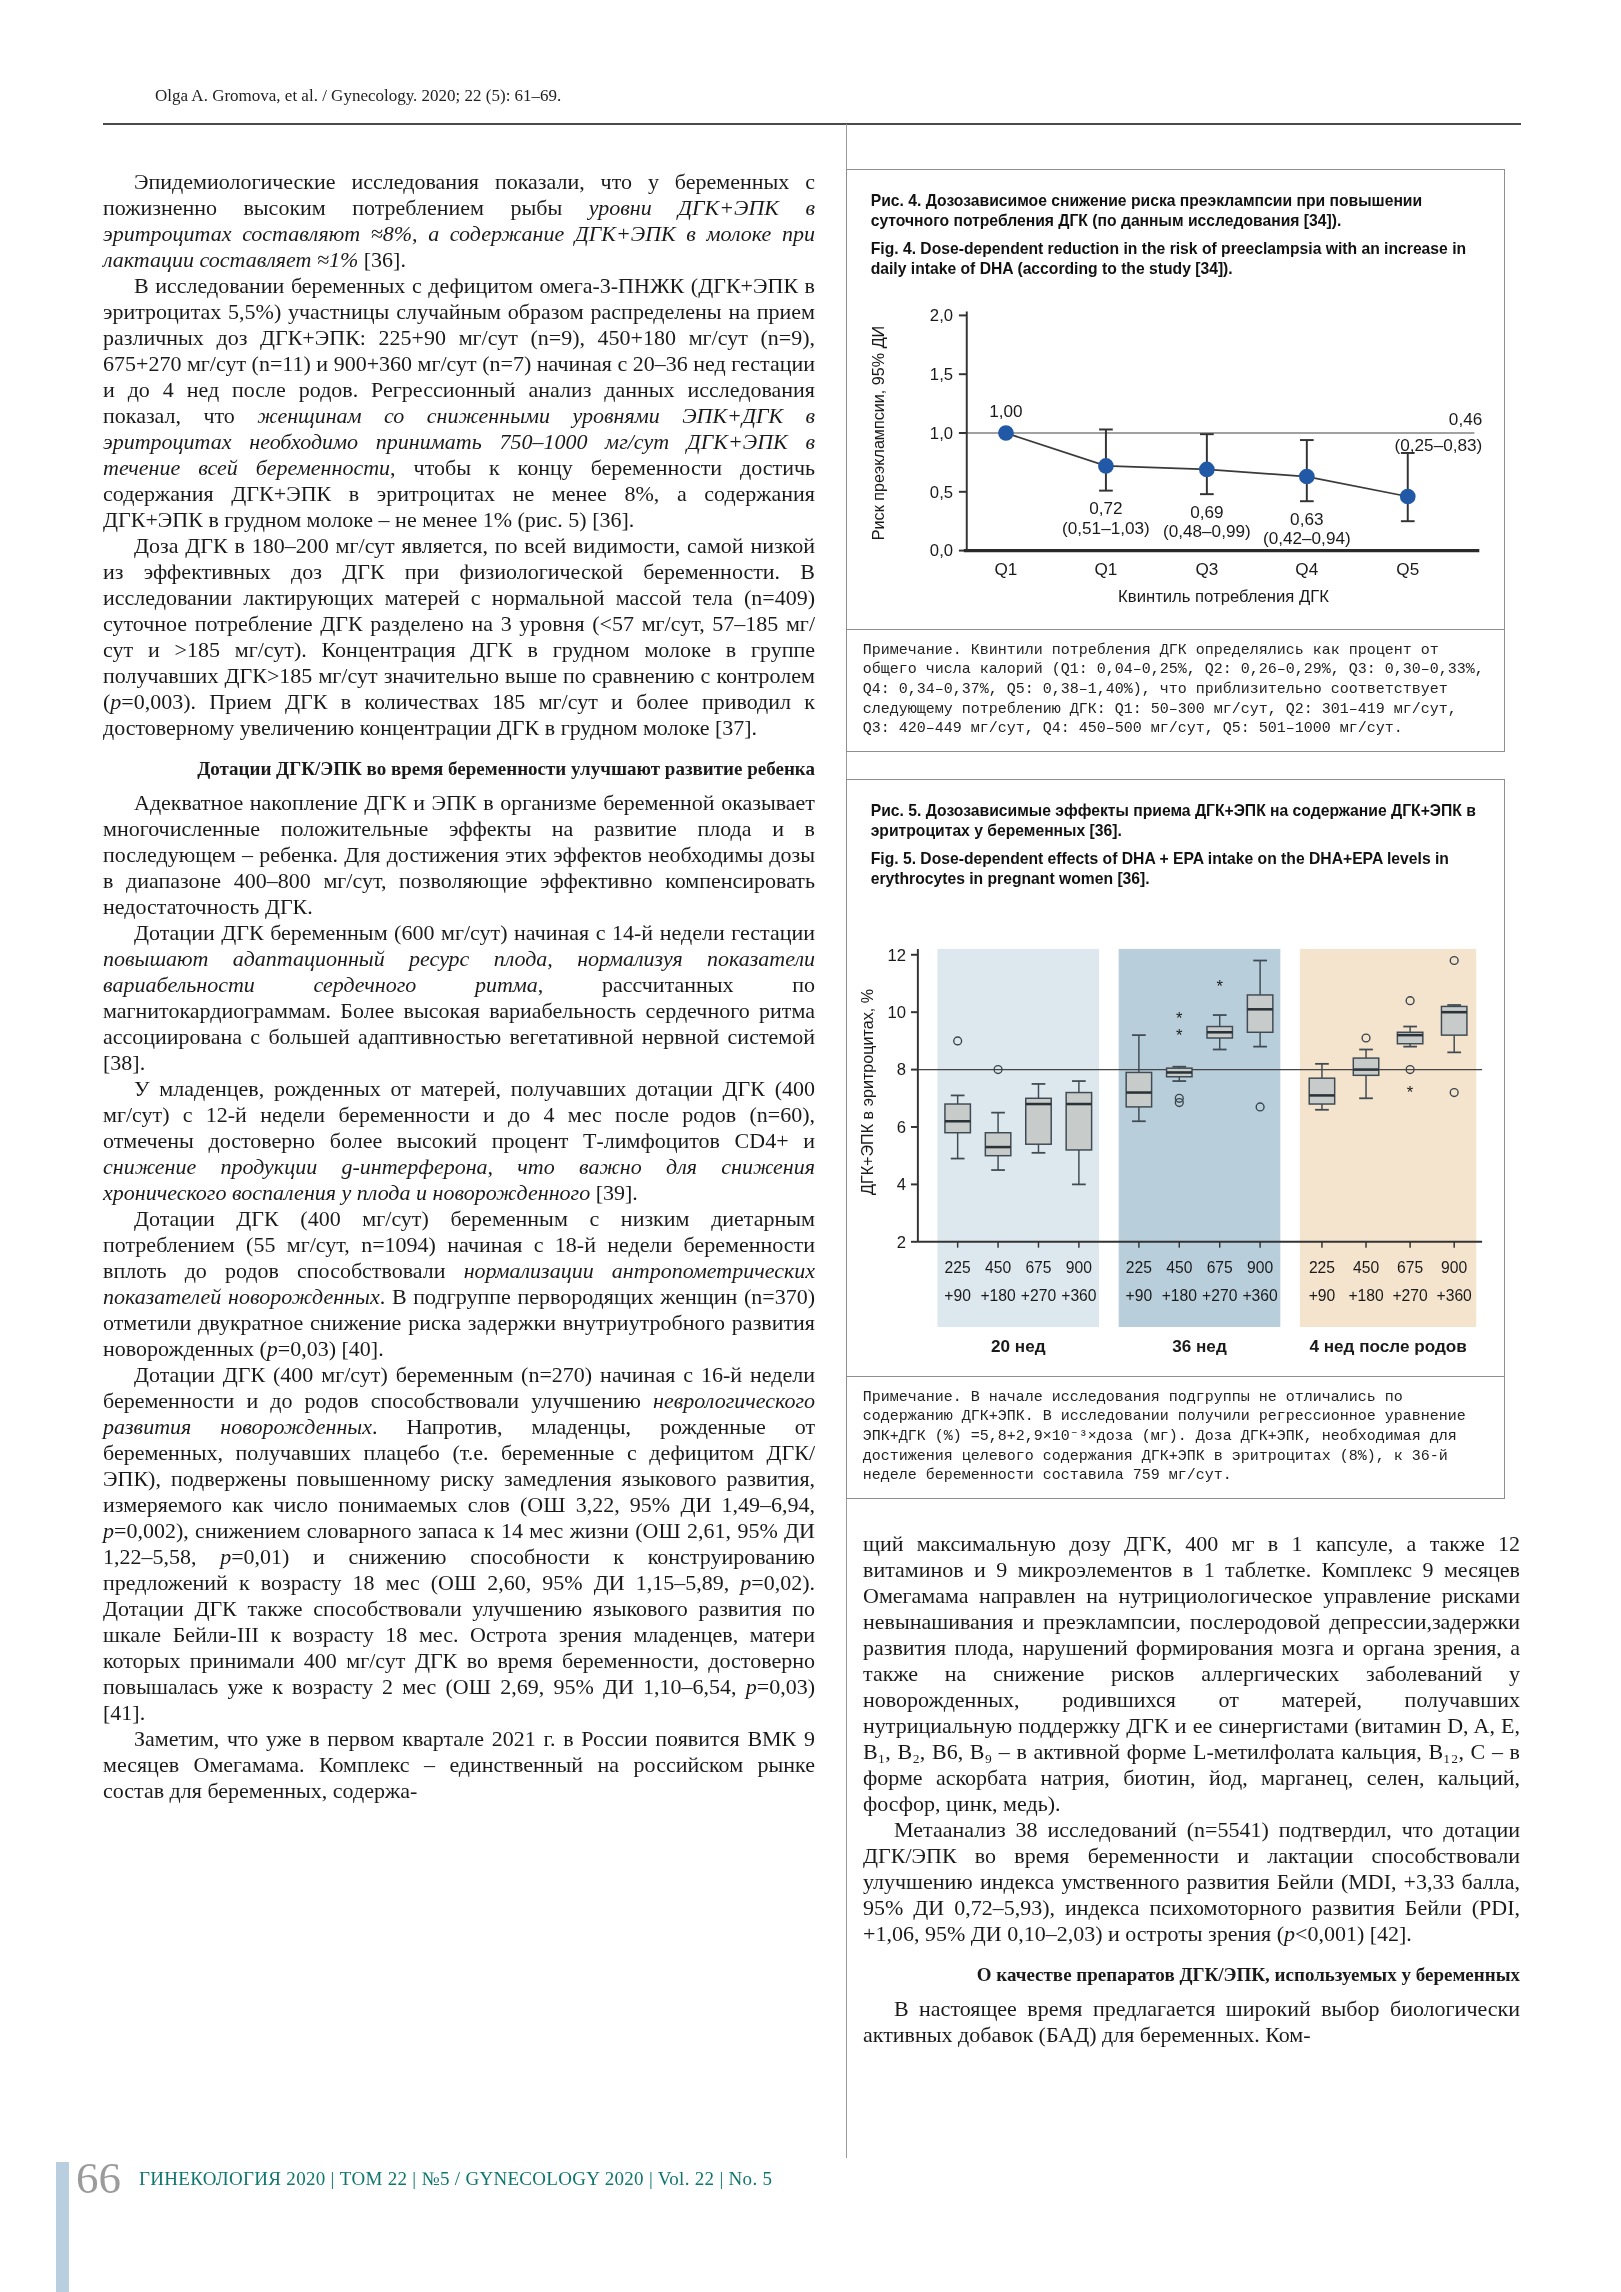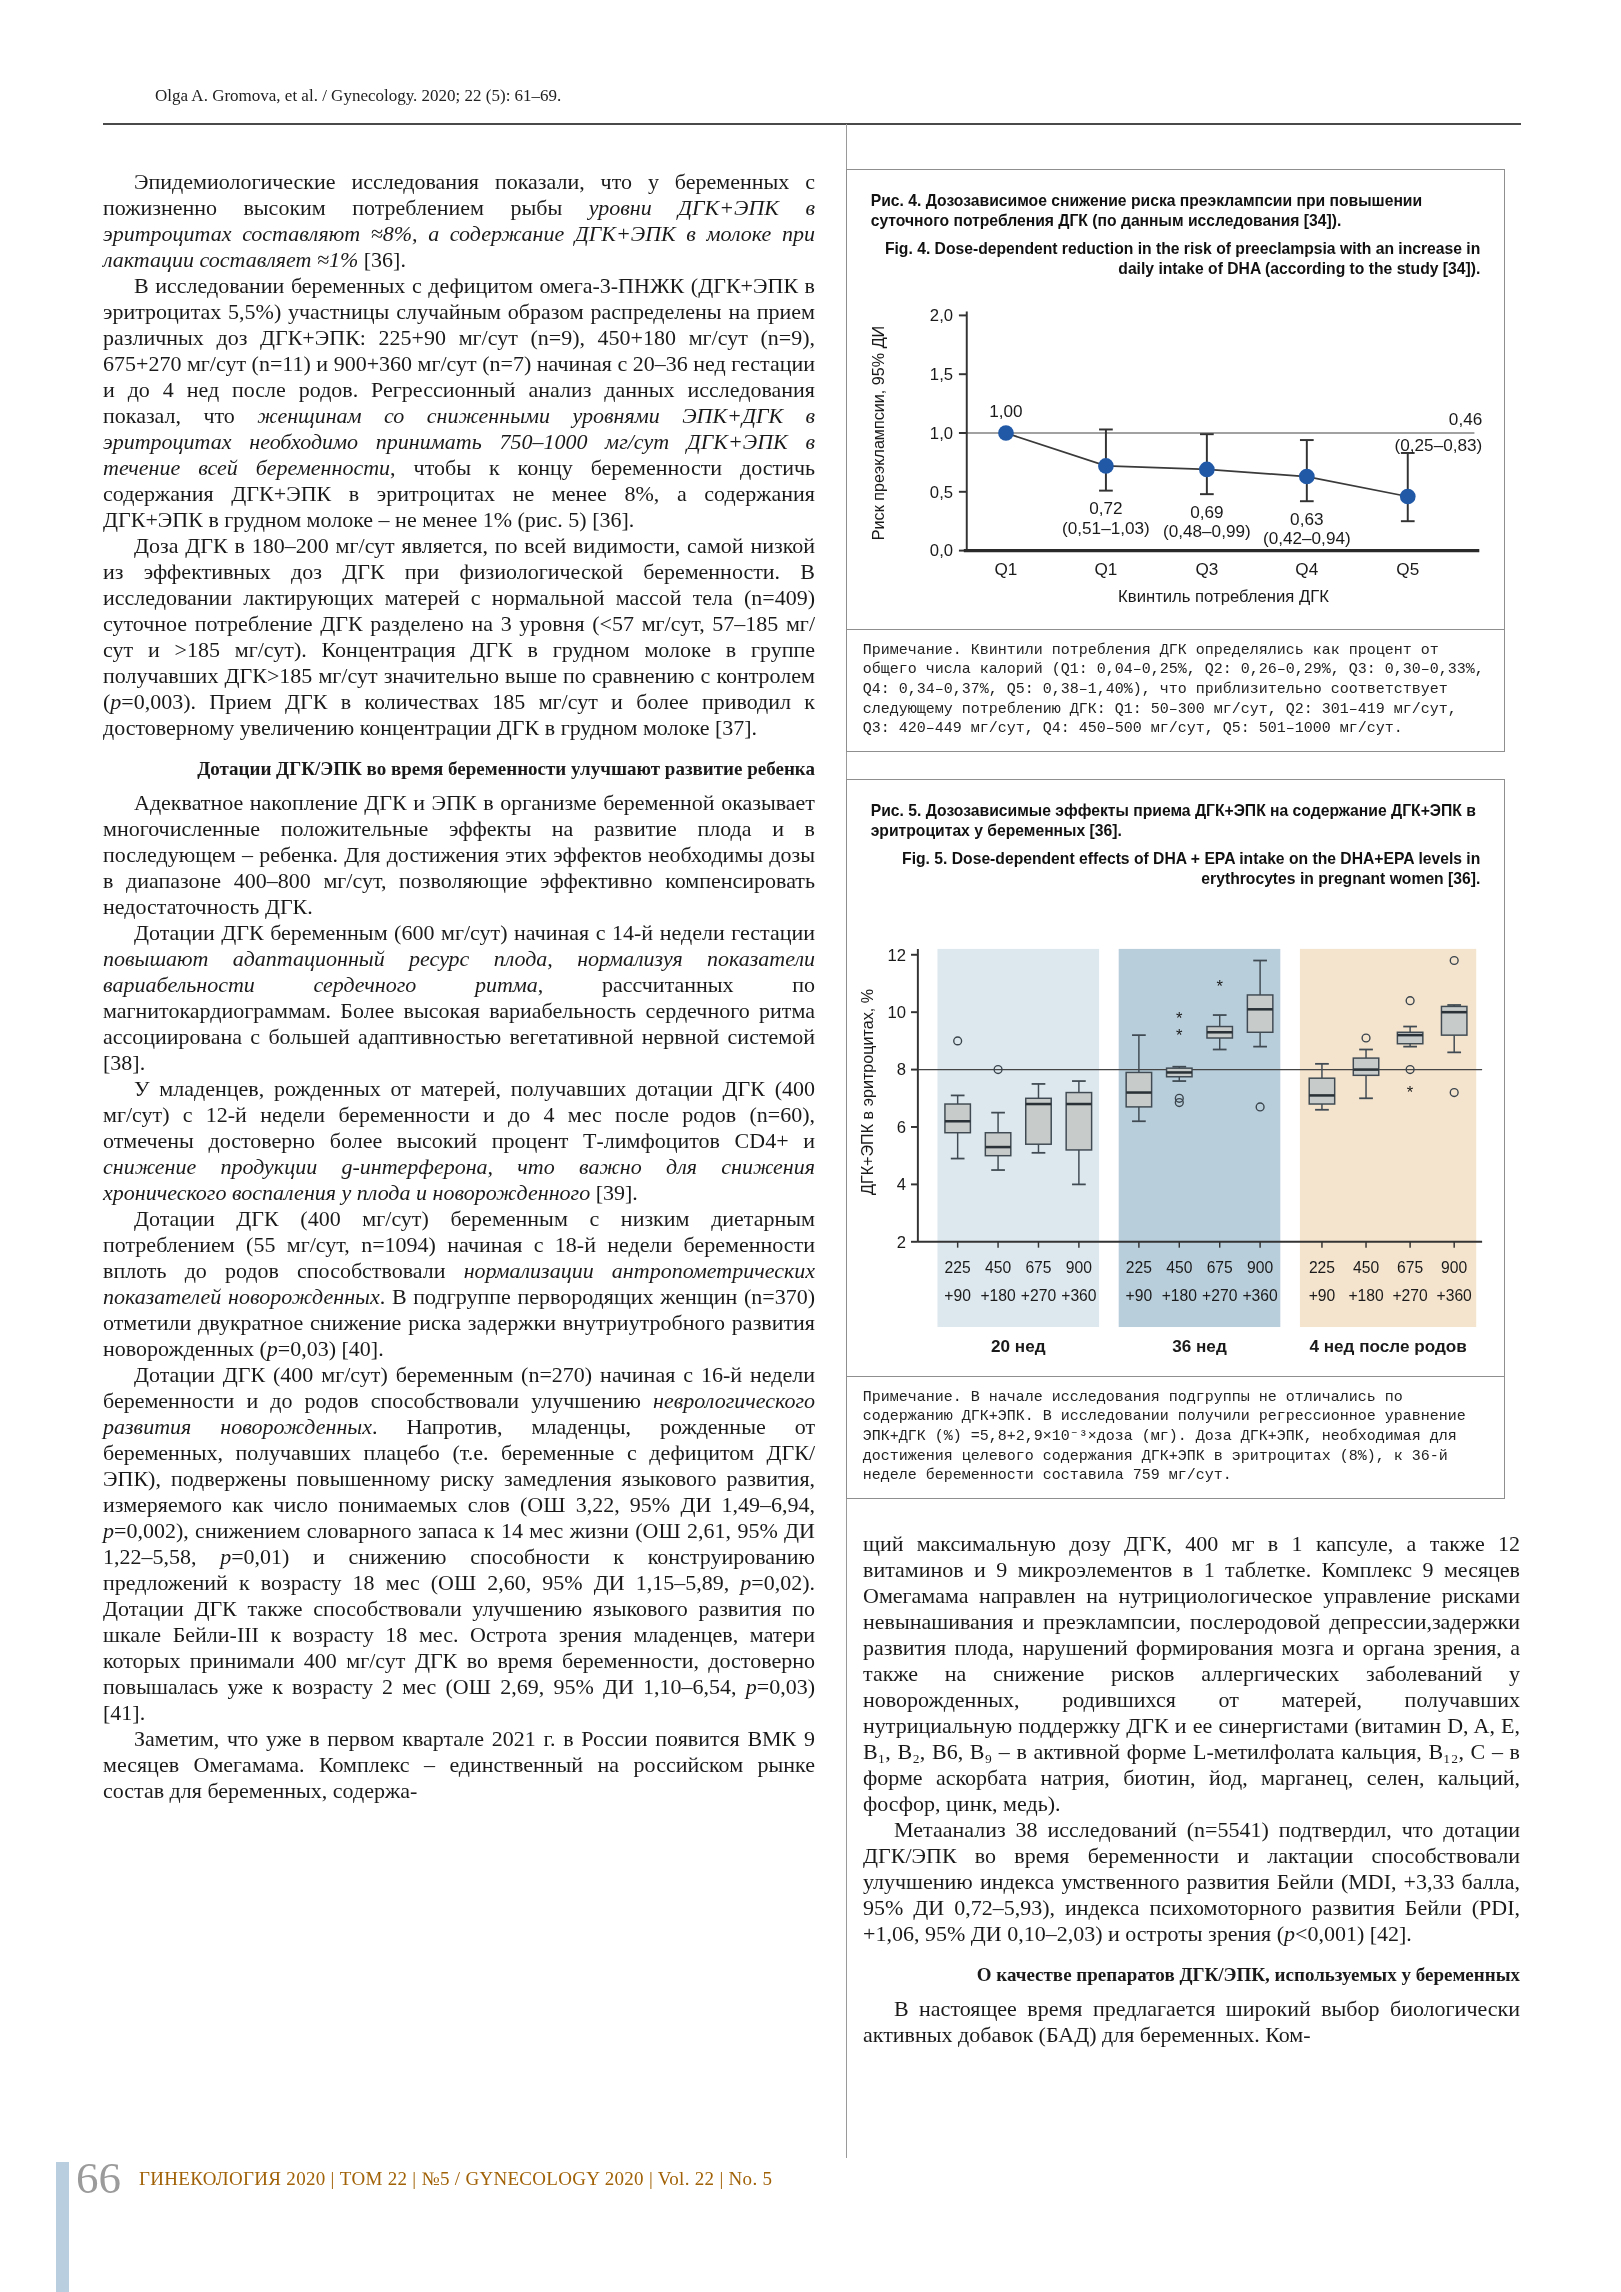--- a/index.html
+++ b/index.html
@@ -14,31 +14,31 @@
   .left-col p,.right-col p{margin:0;font-size:22px;line-height:26px;text-align:justify;text-indent:31px;}
   .left-col p.cont,.right-col p.cont{text-indent:0;}
   .left-col h2,.right-col h2{margin:13.7px 0 7.8px;font-size:19px;line-height:27.4px;font-weight:bold;text-align:right;}
 
   .figblock{position:absolute;left:846px;width:659px;border:1px solid #8f8f8f;background:#fff;box-sizing:border-box;}
   .fig4{top:169px;}
   .fig5{top:779px;}
   .figcap{height:116px;box-sizing:border-box;padding:12.7px 15.7px 7.8px;overflow:hidden;
           font-family:"Liberation Sans","DejaVu Sans",sans-serif;}
   .figcap .cap{margin:8px;font-size:15.7px;line-height:20px;font-weight:bold;color:#111;}
-  .figcap .capen{margin-top:8.8px;text-align:right;}
+  .figcap .capen{margin-top:8.8px;}
   .figchart{position:relative;overflow:hidden;}
   .fig4 .figchart{height:343px;}
   .fig5 .figchart{height:480px;}
   .fignote{border-top:1px solid #8f8f8f;padding:10.8px 15.7px 11.8px;
            font-family:Liberation Mono, monospace;font-size:15px;line-height:19.6px;color:#222;}
   svg text{fill:#1a1a1a;font-family:"Liberation Sans","DejaVu Sans",sans-serif;}
 
   .footer-accent{position:absolute;left:56px;top:2162px;width:12.7px;height:130px;background:#b9cfdf;}
   .footer-page{position:absolute;left:76px;top:2152px;font-size:45px;color:#9b9b9b;font-family:"Liberation Serif","DejaVu Serif",serif;}
-  .footer-journal{position:absolute;left:139px;top:2168px;font-size:19px;letter-spacing:0.3px;color:#a16207;
+  .footer-journal{position:absolute;left:139px;top:2168px;font-size:19px;letter-spacing:0.3px;color:#0f766e;
                   font-family:"Liberation Serif","DejaVu Serif",serif;}
 </style>
 </head>
 <body>
 
 <div class="page">
 
   <div class="header-text">Olga A. Gromova, et al. / Gynecology. 2020; 22 (5): 61–69.</div>
   <div class="header-rule"></div>
   <div class="col-divider"></div>

